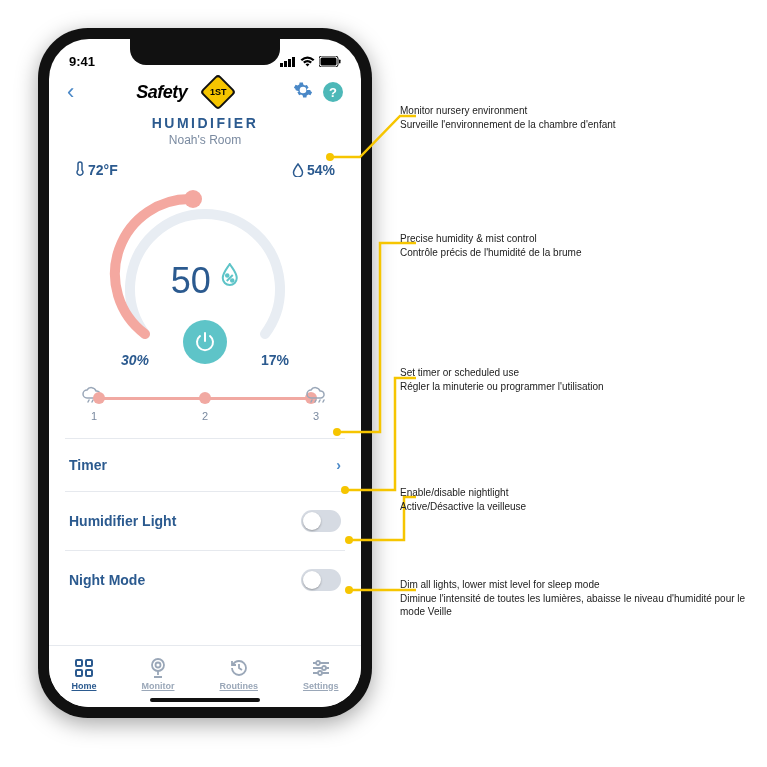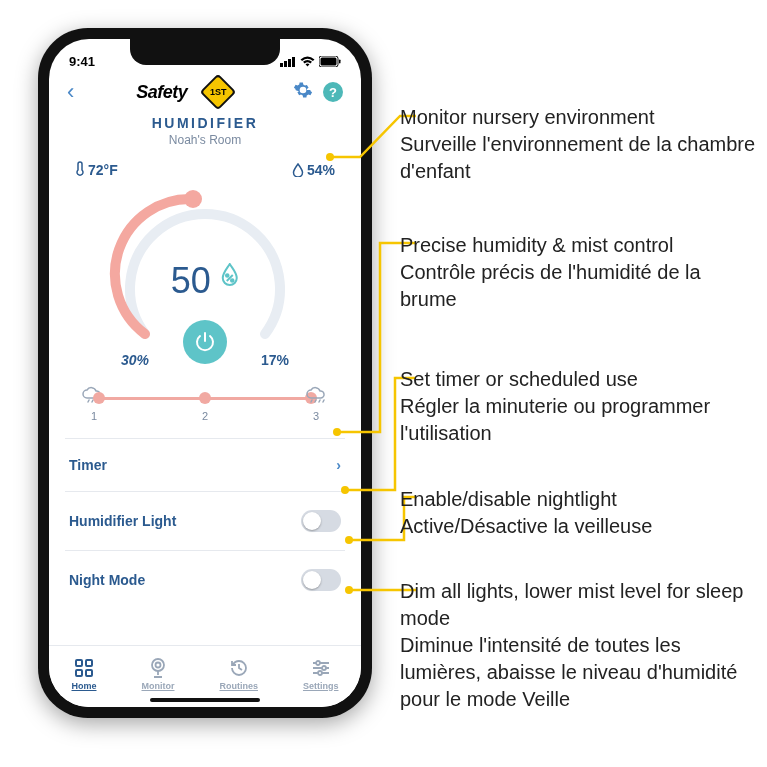--- a/index.html
+++ b/index.html
@@ -54,21 +54,21 @@
   .toggle::after { content: ""; position: absolute; width: 18px; height: 18px; background: #fff; border-radius: 50%; top: 2px; left: 2px; box-shadow: 0 1px 2px rgba(0,0,0,.3); }
 
   .tabbar { position: absolute; bottom: 0; left: 0; right: 0; height: 62px; border-top: 1px solid #e6e9ee; display: flex; justify-content: space-around; align-items: center; background: #fff; padding-bottom: 6px; }
   .tab { text-align: left; color: #9aa7b8; font-size: 9px; font-weight: 600; text-decoration: underline; }
   .tab.active { color: #2b5a8f; }
   .tab-ic { height: 22px; display: flex; align-items: center; justify-content: center; margin-bottom: 2px; }
   .homebar { position: absolute; bottom: 5px; left: 50%; transform: translateX(-50%); width: 110px; height: 4px; background: #111; border-radius: 2px; }
 
   
   .callouts { position: absolute; left: 400px; top: 0; right: 10px; }
-  .co { position: absolute; left: 0; font-size: 20px; color: #222; line-height: 1.35; }
+  .co { position: absolute; left: 0; font-size: 10px; color: #222; line-height: 1.35; }
   .co .fr { display: block; }
   .leader { position: absolute; }
   .leader circle { fill: #f6c500; }
   .leader path { stroke: #f6c500; stroke-width: 2.5; fill: none; }
 </style>
 </head>
 <body>
 
 <div class="stage">
 

